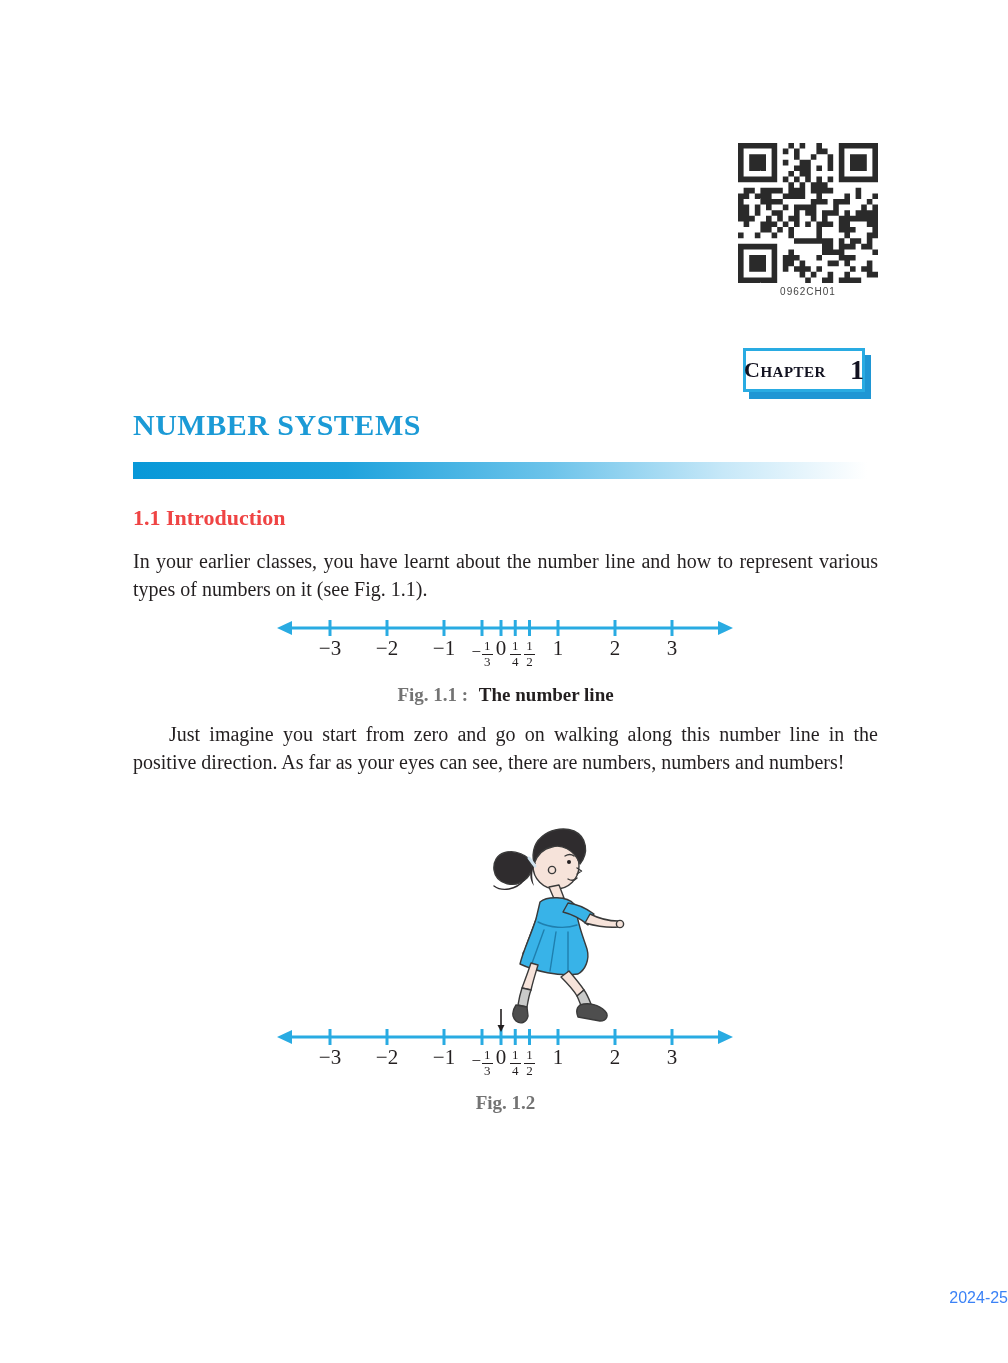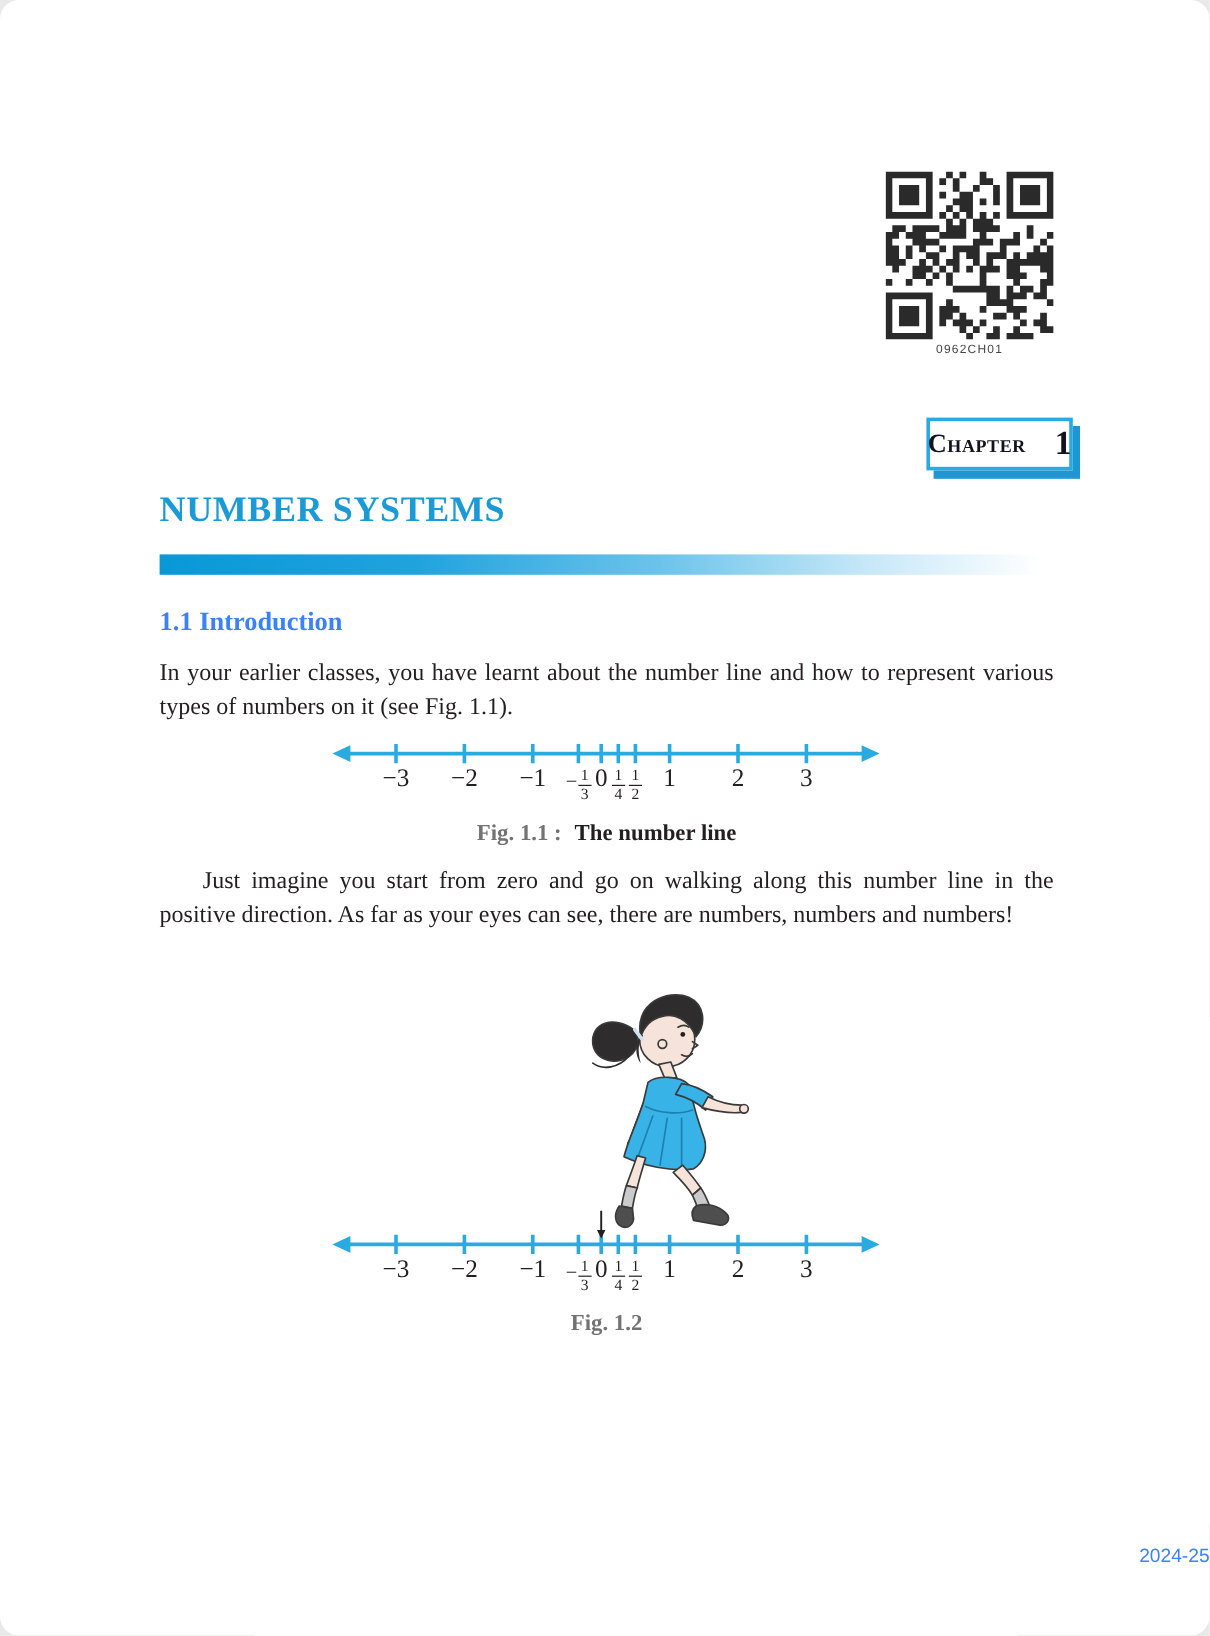--- a/index.html
+++ b/index.html
@@ -1,38 +1,38 @@
 <!DOCTYPE html>
 <html><head>
 <meta charset="utf-8">
 <style>
   html,body{margin:0;padding:0;background:#e9e9e9;}
   .page{position:relative;width:1008px;height:1363px;background:#ffffff;margin:0 auto;
-        font-family:"Liberation Serif", serif;color:#231f20;overflow:hidden;border-radius:16px;}
+        font-family:"Liberation Serif", serif;color:#231f20;overflow:hidden;}
 
   
   .qr{position:absolute;left:738px;top:143px;width:140px;text-align:center;}
   .qr svg{display:block;width:140px;height:140px;}
   .qr-caption{margin-top:3px;font-family:"Liberation Sans",sans-serif;font-size:10px;
               letter-spacing:1px;color:#454545;}
 
   
   .chapter-box{position:absolute;left:743px;top:348px;width:116px;height:38px;background:#ffffff;
                border:3px solid #29abe2;box-shadow:6px 7px 0 0 #1f96d4;
-               display:flex;align-items:center;justify-content:center;gap:24px;margin-left:29px;}
+               display:flex;align-items:center;justify-content:center;gap:24px;}
   .ch-word{font-variant:small-caps;font-weight:700;font-size:22px;color:#121220;letter-spacing:.5px;}
   .ch-num{font-weight:700;font-size:28px;color:#121220;line-height:1;}
 
   
   .title{position:absolute;left:133px;top:408px;margin:0;font-size:30px;font-weight:700;
          color:#1b9ad6;letter-spacing:.5px;}
   .grad-bar{position:absolute;left:133px;top:462px;width:757px;height:17px;
             background:linear-gradient(to right,#0898d8 0%,#1fa3dd 28%,#6cc3ea 55%,#c7e8f8 78%,#ffffff 97%);}
 
-  .section{position:absolute;left:133px;top:505px;margin:0;font-size:22px;font-weight:700;color:#3b82f6;}
+  .section{position:absolute;left:133px;top:505px;margin:0;font-size:22px;font-weight:700;color:#ef4444;}
 
   .body{position:absolute;left:133px;width:745px;margin:0;font-size:20px;line-height:28px;
         text-align:justify;color:#231f20;}
   .p1{top:547px;}
   .p2{top:720px;}
   .p3{top:1126px;}
   .indent{text-indent:36px;}
 
   
   .numline{position:absolute;left:276px;width:458px;height:90px;}

